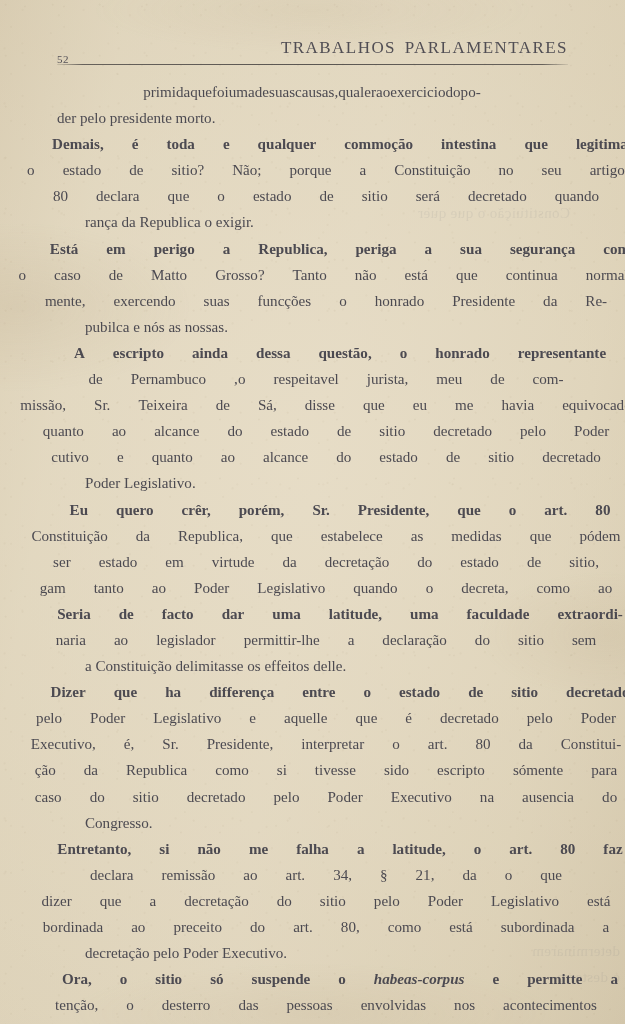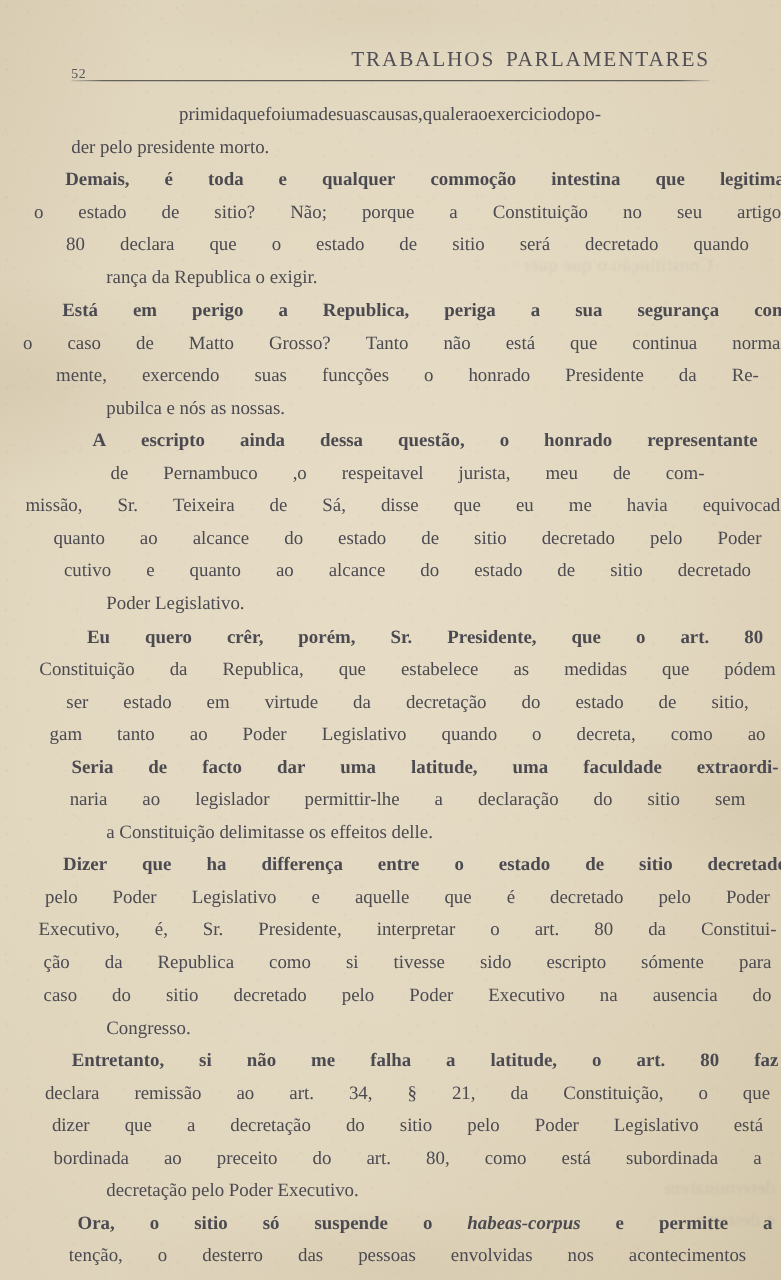--- a/index.html
+++ b/index.html
@@ -493,21 +493,20 @@
         </span>
         <span class="ln j">
           <span>declara</span>
           <span>remissão</span>
           <span>ao</span>
           <span>art.</span>
           <span>34,</span>
           <span>§</span>
           <span>21,</span>
           <span>da</span>
-          <span>Constituição,</span>
           <span>o</span>
           <span>que</span>
         </span>
         <span class="ln j">
           <span>dizer</span>
           <span>que</span>
           <span>a</span>
           <span>decretação</span>
           <span>do</span>
           <span>sitio</span>

